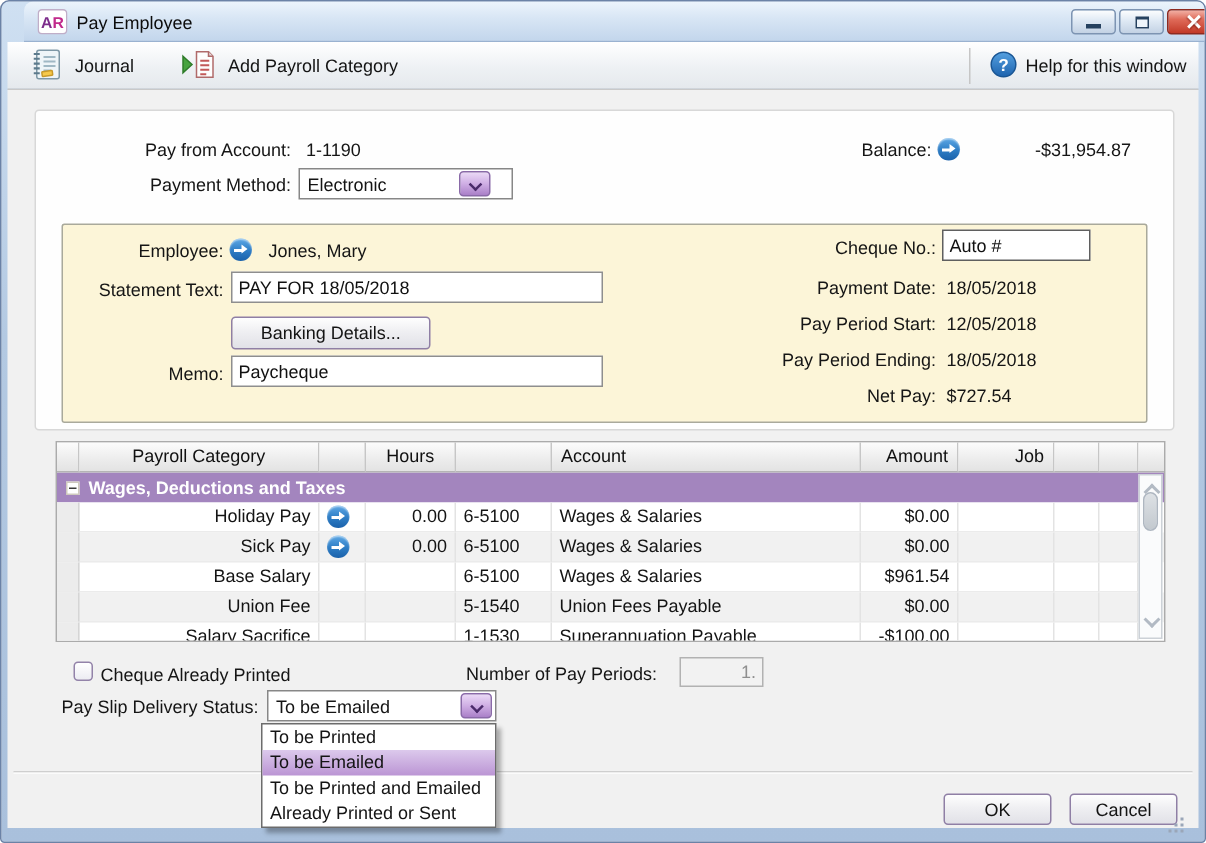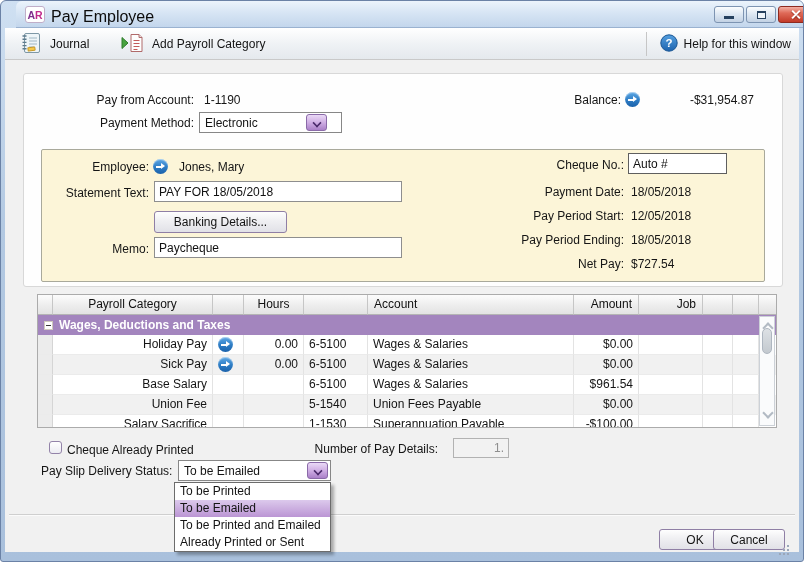--- a/index.html
+++ b/index.html
@@ -8,21 +8,21 @@
 
   .window { position:relative; width:804px; height:562px;
     background:linear-gradient(#cfe0f2,#b3c9e2 40%,#a9c0dc);
     border:1px solid #6b82a6; border-radius:6px 6px 3px 3px; overflow:hidden; }
 
   
   .titlebar { position:absolute; left:15px; top:0; width:100%; height:27px;
     background:linear-gradient(#ecf4fc,#d7e5f4 45%,#c3d6ec);
     border-bottom:1px solid #9ab2d0; border-radius:6px 6px 0 0; }
   .app-badge { position:absolute; left:9px; top:5px; }
-  .win-title { position:absolute; left:35px; top:7px; font-size:16px; color:#0c0c0c; }
+  .win-title { position:absolute; left:35px; top:7px; font-size:12px; color:#0c0c0c; }
   .winbtn { position:absolute; top:5px; height:17px; border-radius:3px; border:1px solid #7d94b2;
     background:linear-gradient(#fcfdfe,#dfe9f4 45%,#c3d2e4); }
   .winbtn.min { right:74px; width:30px; }
   .winbtn.max { right:42px; width:30px; }
   .winbtn.close { right:5px; width:35px; border-color:#8e2a20;
     background:linear-gradient(#f2b0a4,#df6a58 40%,#c23a28); }
   .glyph-min { position:absolute; left:9px; top:9px; width:10px; height:3px; background:#26415f; }
   .glyph-max { position:absolute; left:10px; top:4px; width:9px; height:8px;
     border:1px solid #26415f; border-top-width:2px; background:#eef4fa; }
   .glyph-x { position:absolute; left:50%; top:50%; width:11px; height:11px; transform:translate(-50%,-50%); }
@@ -329,37 +329,37 @@
     <div class="sbar">
       <span class="sb-ch sb-up"></span>
       <span class="sb-thumb"></span>
       <span class="sb-ch sb-dn2"></span>
     </div>
   </div>
 
   <span class="checkbox"></span>
   <span class="lbl" style="left:66px; top:442px;">Cheque Already Printed</span>
 
-  <span class="lbl r" style="left:287px; top:441px; width:150px;">Number of Pay Details:</span>
+  <span class="lbl r" style="left:287px; top:441px; width:150px;">Number of Pay Periods:</span>
   <input class="input r" style="left: 452px; top: 437px; width: 56px; height: 20px; background: rgb(242, 242, 242); border-color: rgb(178, 178, 178); color: rgb(143, 143, 143); text-align: right;" value="1.">
 
   <span class="lbl" style="left:40px; top:463px;">Pay Slip Delivery Status:</span>
   <div class="combo" style="left:177px; top:459px; width:153px; height:21px;">
     <div class="val">To be Emailed</div>
     <div class="cbtn">
         <span class="chev-dn"></span>
       </div>
   </div>
 
   <div class="divider"></div>
 
   <div class="ddlist">
     <div class="dditem">To be Printed</div>
     <div class="dditem selected">To be Emailed</div>
     <div class="dditem">To be Printed and Emailed</div>
     <div class="dditem">Already Printed or Sent</div>
   </div>
 
-  <button class="btn" style="left:628px; top:528px; width:72px; height:21px;margin-left:30px;">OK</button>
+  <button class="btn" style="left:628px; top:528px; width:72px; height:21px;">OK</button>
   <button class="btn" style="left:712px; top:528px; width:72px; height:21px;">Cancel</button>
 
   <span class="grip"></span>
 </div>
 
 </body></html>

